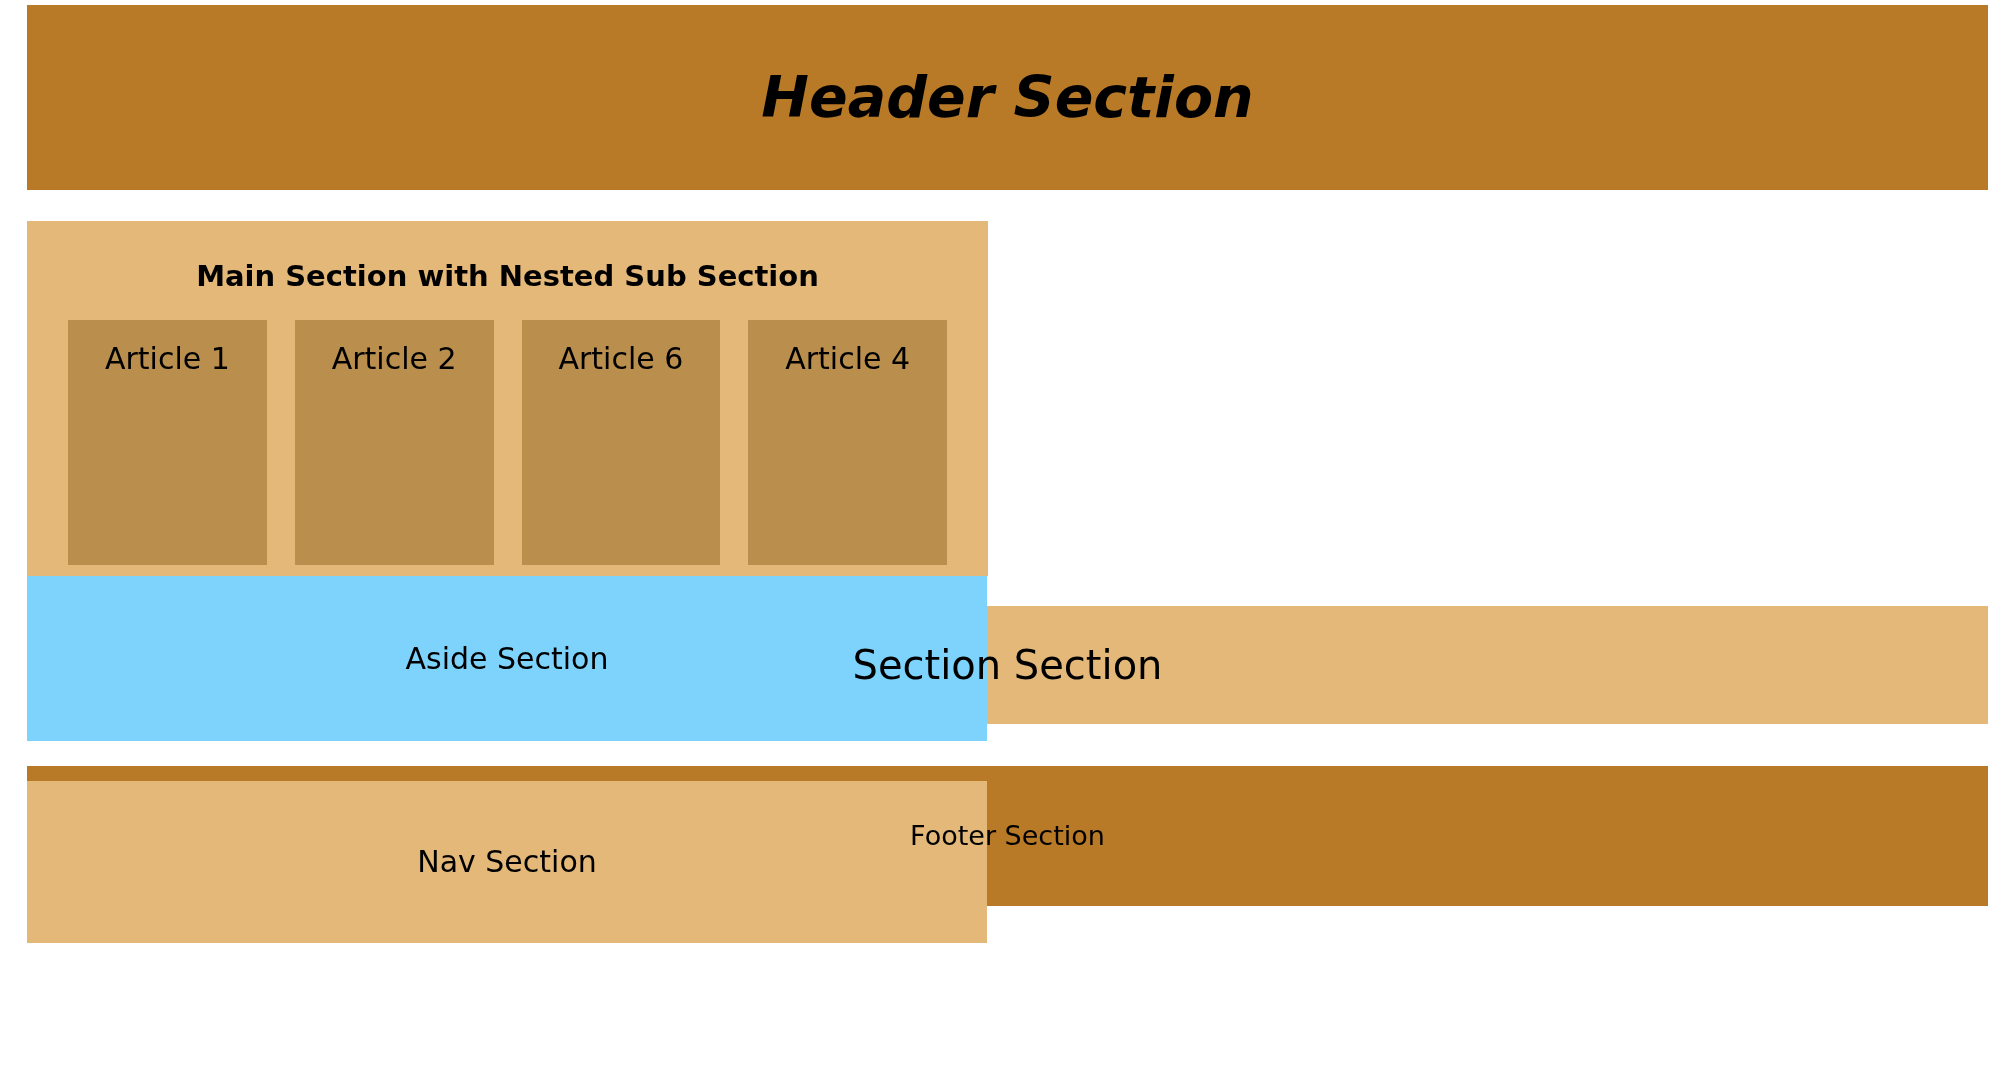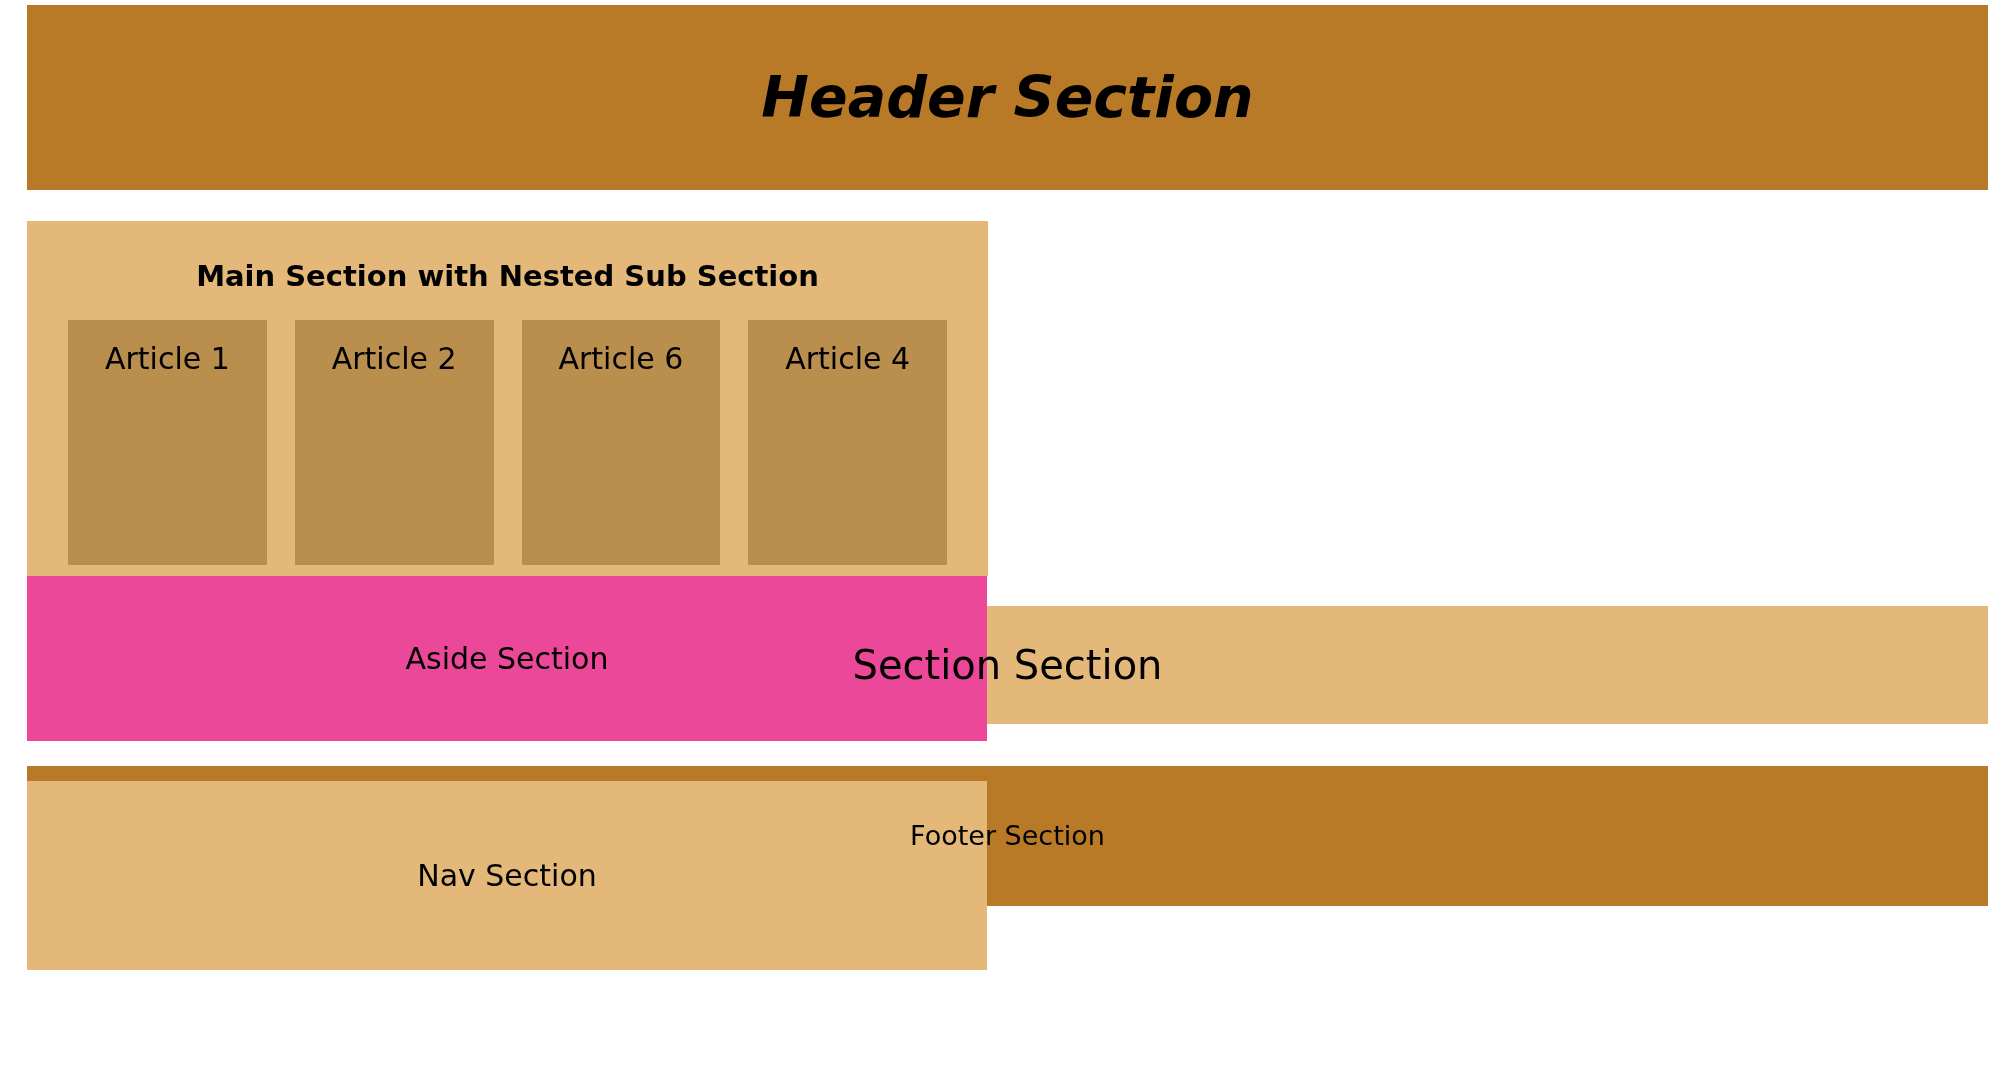--- a/index.html
+++ b/index.html
@@ -98,28 +98,28 @@
   }
 
   .right-column {
     display: flex;
     flex-direction: column;
     width: 960px;
     flex: none;
   }
   .aside-section {
     height: 165px;
-    background: #ec4899;
+    background: #7dd3fc;
     display: flex;
     align-items: center;
     justify-content: center;
     text-align: center;
   }
   .nav-section {
-    height: 189px;
+    height: 162px;
     background: #e3b878;
     display: flex;
     align-items: center;
     justify-content: center;
     text-align: center;
     margin-top: 40px;
   }
   .panel-label {
     font-size: 30px;
     font-weight: normal;

